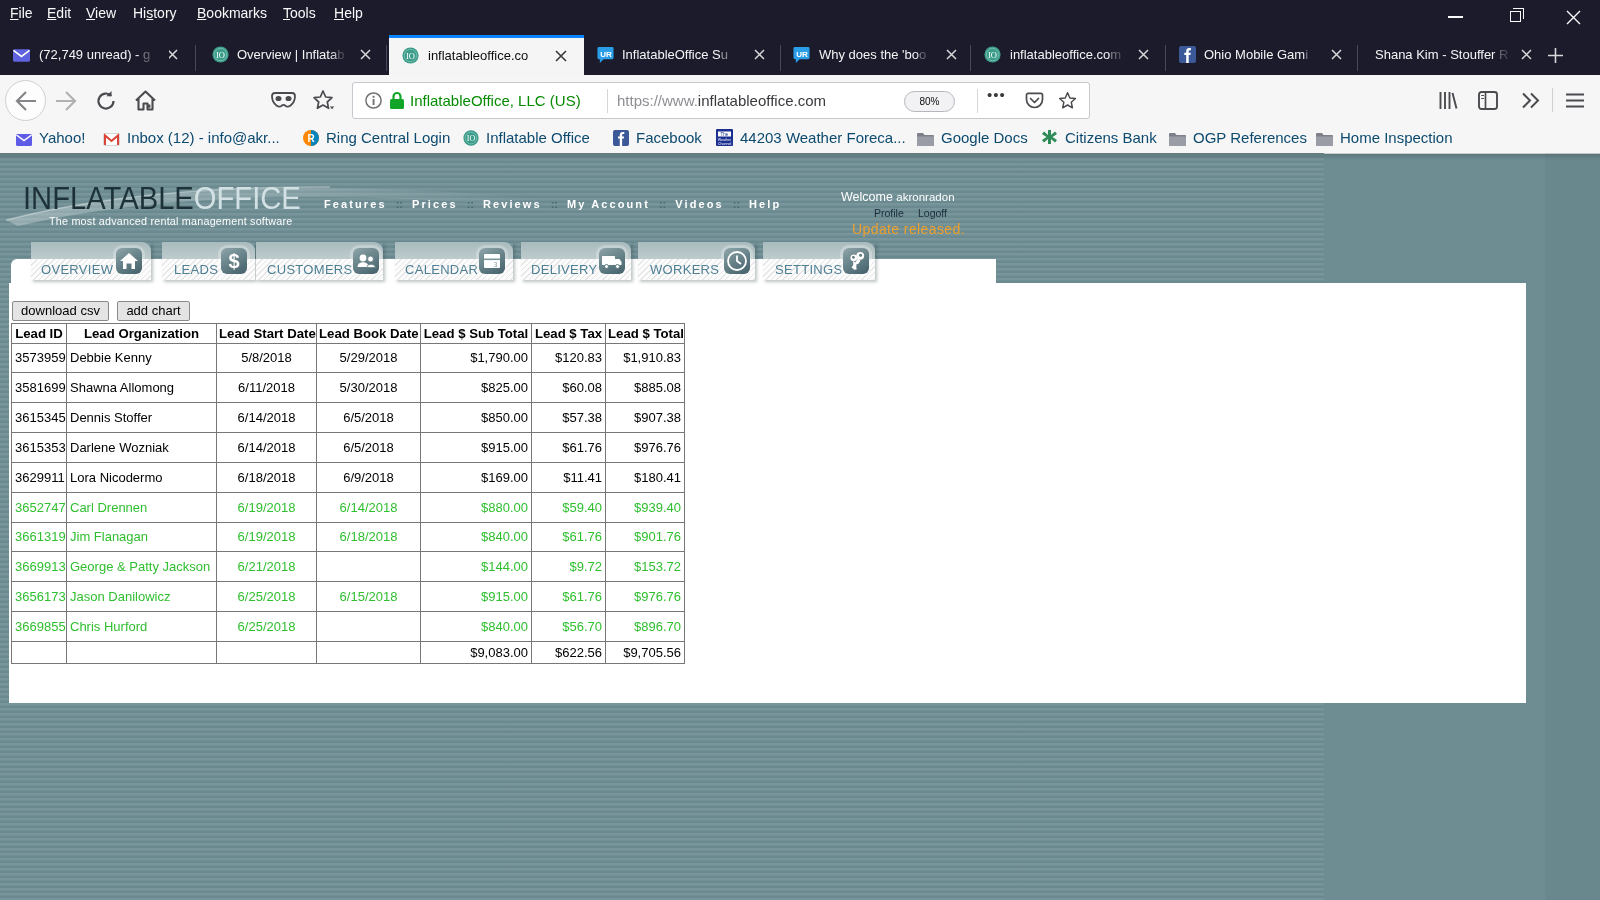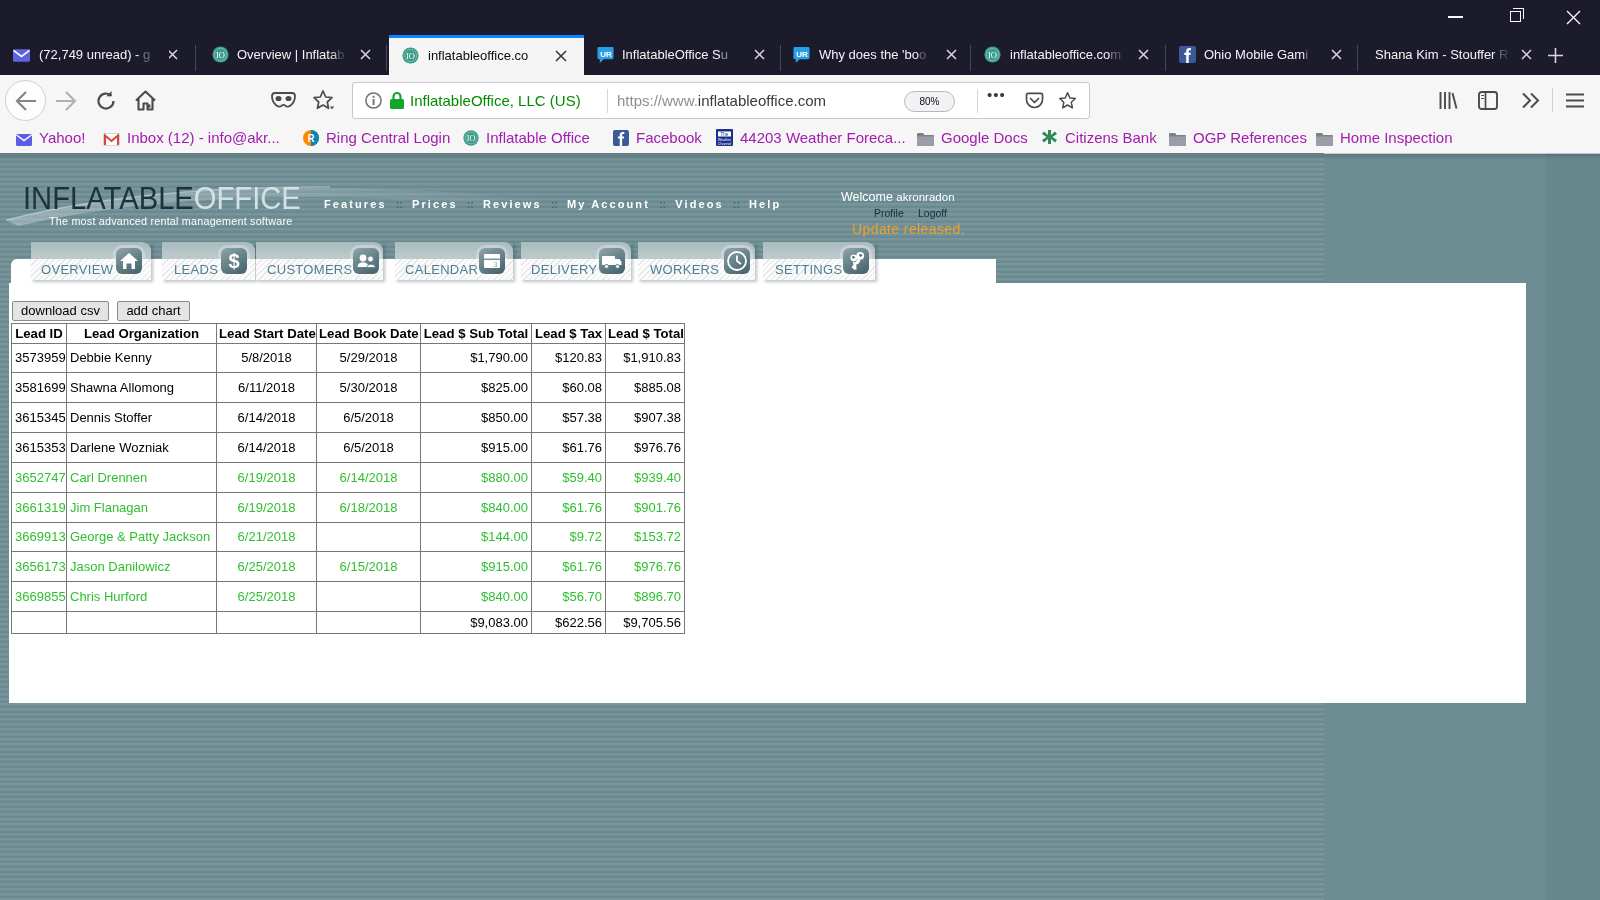--- a/index.html
+++ b/index.html
@@ -20,21 +20,21 @@
 .btab.active { background:#f5f5f6; border-top:3px solid #0a84ff; }
 .btab.active .ttl { color:#0c0c0d; }
 .tdiv { position:absolute; top:45px; height:26px; width:1px; background:#47465a; }
 .tclose { position:absolute; top:13px; width:13px; height:13px; }
 .ticon { position:absolute; top:11px; left:10px; width:17px; height:17px; }
 .tfade { position:absolute; top:12px; width:28px; height:18px; }
 
 
 #navbar { position:absolute; left:0; top:75px; width:1600px; height:48px; background:#f6f6f7; }
 #bookmarksbar { position:absolute; left:0; top:123px; width:1600px; height:31px; background:#f6f6f7; }
-.bkitem { position:absolute; top:5.5px; font-size:15px; color:#a21caf; white-space:nowrap;text-align:right; }
+.bkitem { position:absolute; top:5.5px; font-size:15px; color:#0c4a6e; white-space:nowrap;text-align:right; }
 .bkitem svg { vertical-align:-3px; margin-right:7px; }
 
 #urlbar { position:absolute; left:352px; top:7px; width:738px; height:37px; background:#fff; border:1px solid #c7c7cd; border-radius:3px; }
 #searchbar { position:absolute; left:1102px; top:7px; width:220px; height:37px; background:#fff; border:1px solid #c7c7cd; border-radius:3px; }
 
 
 #page { position:absolute; left:0; top:153px; width:1324px; height:747px;
   background-color:#6d8d93;
   background-image: repeating-linear-gradient(to bottom, rgba(255,255,255,0.07) 0px, rgba(255,255,255,0.07) 2px, rgba(0,0,0,0.025) 3px, rgba(0,0,0,0.025) 5px);
 }
@@ -77,20 +77,29 @@
 #leadtable tr.sz td { height:0; border:none; padding:0; }
 #leadtable .g, #leadtable .g td { color:#2fbf2f; }
 #leadtable .num { text-align:right; }
 #leadtable .ctr { text-align:center; }
 #leadtable .tot td { height:22px; }
 </style>
 </head>
 <body>
 
 <div id="chrome">
+  <div id="menubar">
+    <span style="left:10px"><u>F</u>ile</span>
+    <span style="left:47px"><u>E</u>dit</span>
+    <span style="left:86px"><u>V</u>iew</span>
+    <span style="left:133px">Hi<u>s</u>tory</span>
+    <span style="left:197px"><u>B</u>ookmarks</span>
+    <span style="left:283px"><u>T</u>ools</span>
+    <span style="left:334px"><u>H</u>elp</span>
+  </div>
 
   <div class="winbtn" style="left:1448px;top:16px;width:15px;height:1.5px;background:#f9f9fa"></div>
   <div class="winbtn" style="left:1510px;top:11px;width:11px;height:11px;border:1px solid #f9f9fa;"></div>
   <div class="winbtn" style="left:1513px;top:8px;width:11px;height:11px;border-top:1px solid #f9f9fa;border-right:1px solid #f9f9fa"></div>
   <svg class="winbtn" style="left:1566px;top:10px" width="15" height="15">
       <path d="M1 1 L14 14 M14 1 L1 14" stroke="#f9f9fa" stroke-width="1.4"></path>
     </svg>
 
   <div id="btabs">
 
@@ -501,20 +510,29 @@
         </tr>
     <tr>
           <td class="num">3615353</td>
           <td>Darlene Wozniak</td>
           <td class="ctr">6/14/2018</td>
           <td class="ctr">6/5/2018</td>
           <td class="num">$915.00</td>
           <td class="num">$61.76</td>
           <td class="num">$976.76</td>
         </tr>
+    <tr>
+          <td class="num">3629911</td>
+          <td>Lora Nicodermo</td>
+          <td class="ctr">6/18/2018</td>
+          <td class="ctr">6/9/2018</td>
+          <td class="num">$169.00</td>
+          <td class="num">$11.41</td>
+          <td class="num">$180.41</td>
+        </tr>
     <tr class="g">
           <td class="num">3652747</td>
           <td>Carl Drennen</td>
           <td class="ctr">6/19/2018</td>
           <td class="ctr">6/14/2018</td>
           <td class="num">$880.00</td>
           <td class="num">$59.40</td>
           <td class="num">$939.40</td>
         </tr>
     <tr class="g">

